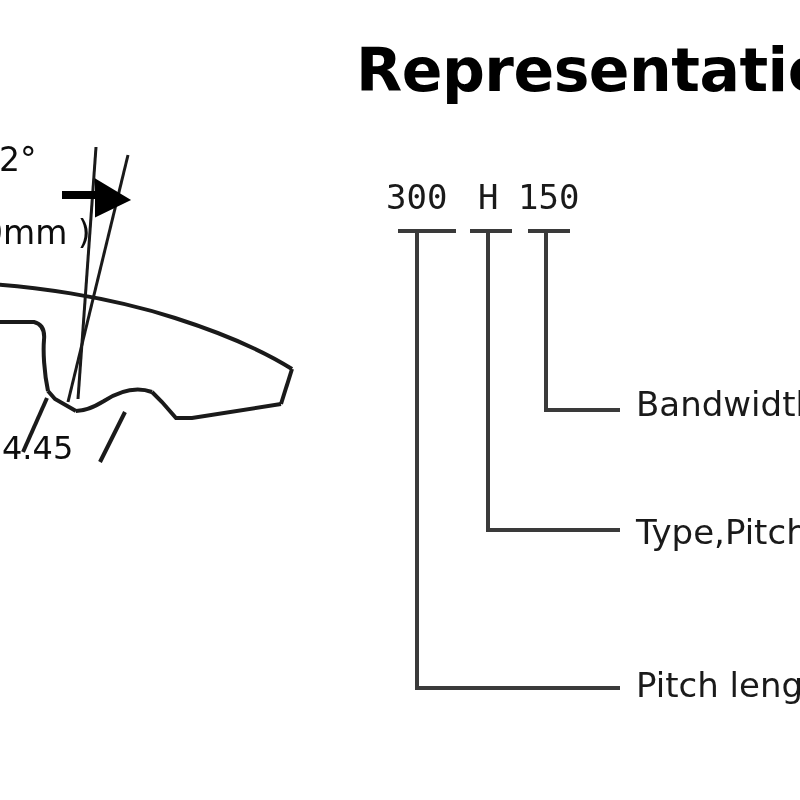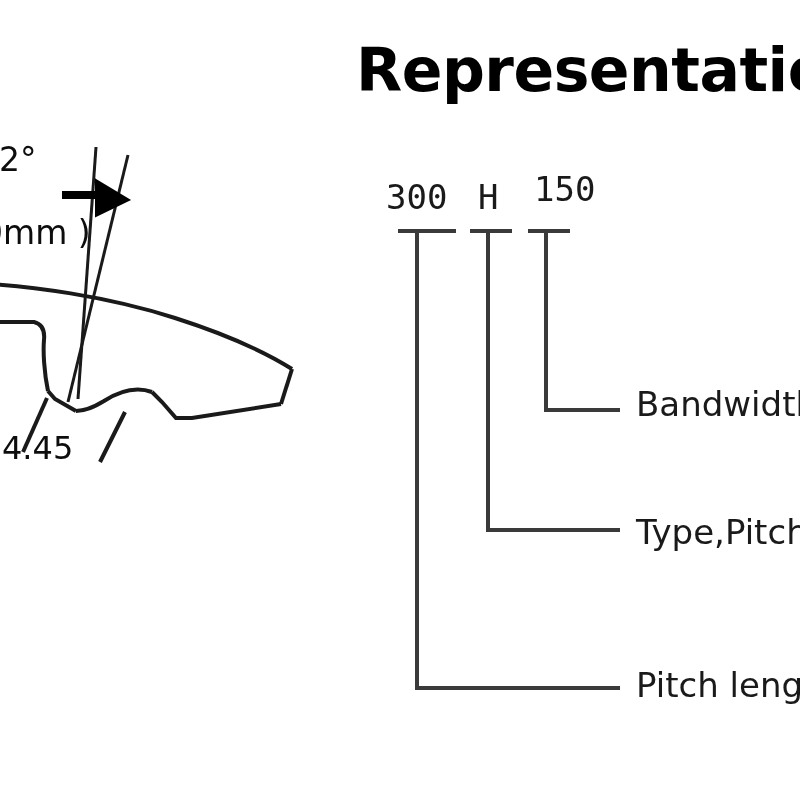--- a/index.html
+++ b/index.html
@@ -46,25 +46,24 @@
   }
   #code-H {
     left: 478px;
     top: 180px;
     font-size: 34px;
     color: #1a1a1a;
     font-family: "DejaVu Sans Mono", "Liberation Mono", monospace;
   }
   #code-150 {
     left: 518px;
-    top: 172px;
+    top: 180px;
     font-size: 34px;
     color: #1a1a1a;
     font-family: "DejaVu Sans Mono", "Liberation Mono", monospace;
-    margin-left: 16px;
   }
   #lbl-bandwidth {
     left: 636px;
     top: 387px;
     font-size: 34px;
     color: #1a1a1a;
   }
   #lbl-typepitch {
     left: 636px;
     top: 515px;

